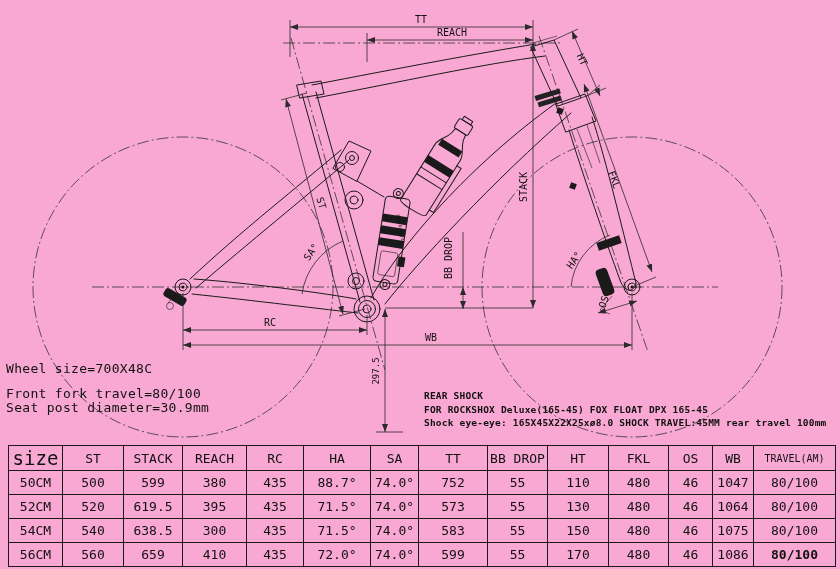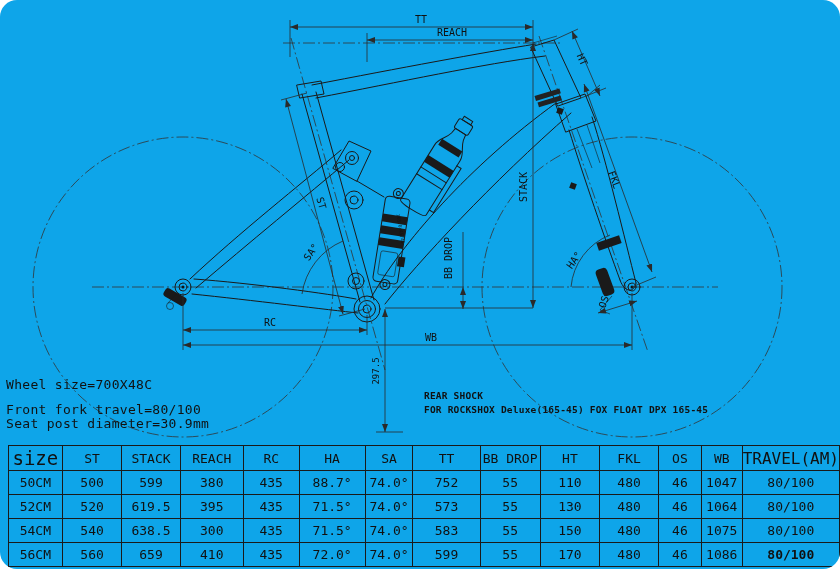--- a/index.html
+++ b/index.html
@@ -1,37 +1,37 @@
 <!DOCTYPE html>
 <html><head>
 <meta charset="utf-8">
 <style>
   html,body{margin:0;padding:0;background:#fff;}
-  .sheet{position:relative;width:840px;height:569px;background:#0ea5e9;
-         font-family:"DejaVu Sans Mono",monospace;color:#111;overflow:hidden;border-radius:17px;}
+  .sheet{position:relative;width:840px;height:569px;background:#f9a8d4;
+         font-family:"DejaVu Sans Mono",monospace;color:#111;overflow:hidden;}
   svg{position:absolute;left:0;top:0;}
   .fr{stroke:#1a1a1a;stroke-width:1;fill:none;stroke-linecap:round;stroke-linejoin:round;}
   .fr2{stroke:#1a1a1a;stroke-width:.6;fill:none;}
   .dim{stroke:#2a2a2a;stroke-width:.8;fill:none;}
   .cl{stroke:#333;stroke-width:.8;fill:none;stroke-dasharray:12 3 2 3;}
   .lbl{font-family:"DejaVu Sans Mono",monospace;font-size:10px;fill:#111;}
   .lbl-s{font-size:9px;}
   .lbl-xs{font-size:4.5px;}
   .notes-left{position:absolute;left:6px;top:362px;font-size:13px;line-height:14px;
               letter-spacing:.3px;white-space:nowrap;}
-  .nl-gap{margin-bottom:11px;margin-top:16px;}
+  .nl-gap{margin-bottom:11px;}
   .notes-right{position:absolute;left:424px;top:389px;font-size:9.5px;line-height:13.5px;
                letter-spacing:.2px;white-space:nowrap;font-weight:bold;}
   table.geo{position:absolute;left:8px;top:445px;border-collapse:collapse;table-layout:fixed;}
   table.geo th,table.geo td{border:1px solid #1a1a1a;text-align:center;vertical-align:middle;
       font-family:"DejaVu Sans Mono",monospace;font-size:13px;font-weight:normal;
       padding:0;height:23px;overflow:hidden;white-space:nowrap;}
   table.geo thead th{height:24px;}
   table.geo .size-head{font-size:19px;}
-  table.geo [data-name="header-travel-am"]{font-size:16px;}
+  table.geo [data-name="header-travel-am"]{font-size:10px;}
   table.geo .bold{font-weight:bold;}
 </style>
 </head>
 <body>
 
 <div class="sheet" data-name="geometry-sheet">
 
   <svg data-name="bike-diagram" width="840" height="445" viewBox="0 0 840 445">
     <defs>
       <marker id="aE" markerWidth="9" markerHeight="7" refX="8" refY="3" orient="auto" markerUnits="userSpaceOnUse">
@@ -214,20 +214,21 @@
 
   <div class="notes-left" data-name="spec-notes">
     <div class="nl-gap" data-name="note-wheel-size">Wheel size=700X48C</div>
     <div data-name="note-fork-travel">Front fork travel=80/100</div>
     <div data-name="note-seatpost-diameter">Seat post diameter=30.9mm</div>
   </div>
 
   <div class="notes-right" data-name="rear-shock-notes">
     <div data-name="note-rear-shock-title">REAR SHOCK</div>
     <div data-name="note-shock-models">FOR ROCKSHOX Deluxe(165-45) FOX FLOAT DPX 165-45</div>
+    <div data-name="note-shock-eye-eye">Shock eye-eye: 165X45X22X25xø8.0 SHOCK TRAVEL:45MM rear travel 100mm</div>
   </div>
 
   <table class="geo" data-name="geometry-table">
       <colgroup>
         <col style="width: 54px;">
         <col style="width: 61px;">
         <col style="width: 59px;">
         <col style="width: 64px;">
         <col style="width: 57px;">
         <col style="width: 67px;">

